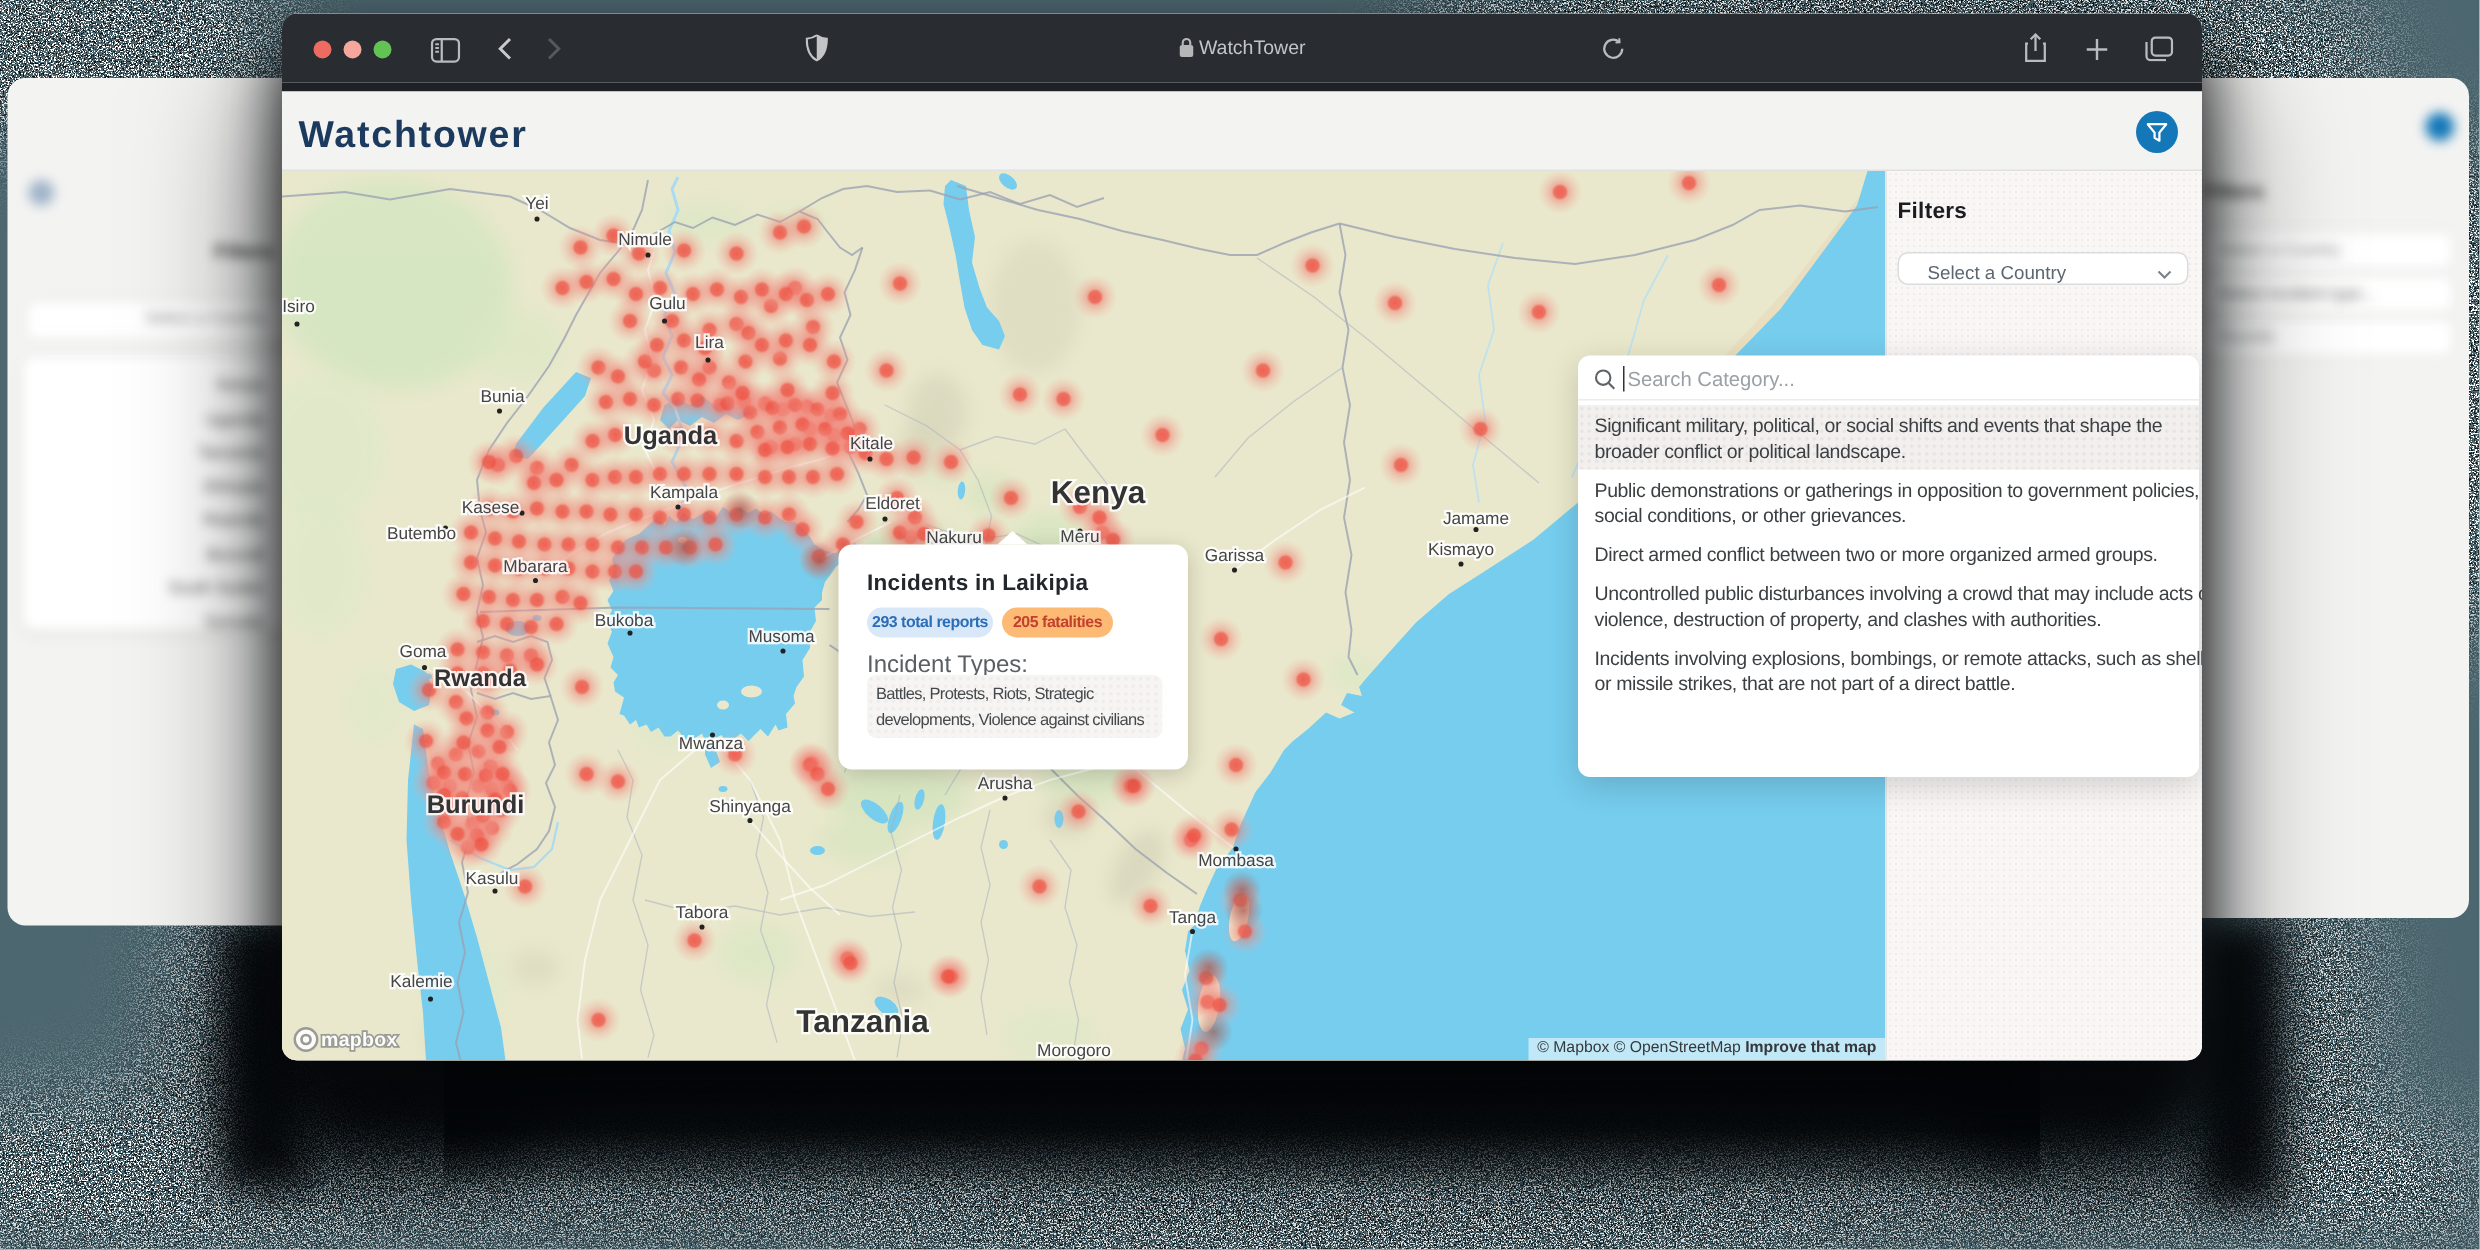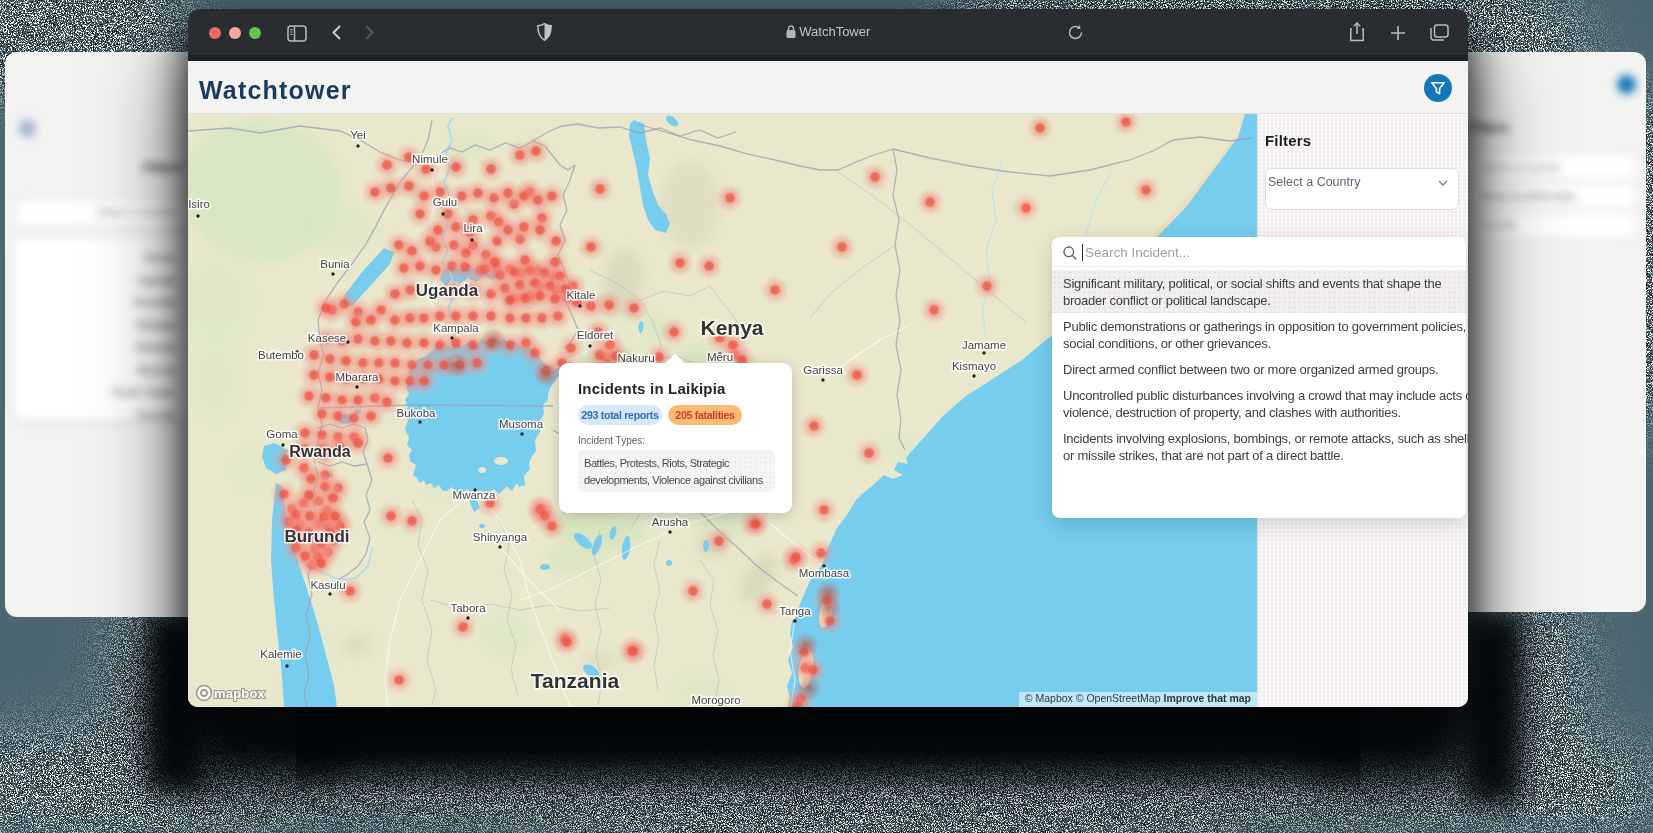--- a/index.html
+++ b/index.html
@@ -13,30 +13,30 @@
 .tbico{position:absolute;top:0;color:#b9bcbf}
 .header{position:absolute;left:0;top:52px;width:100%;height:53px;background:#f3f3f2;border-bottom:1px solid #e1e1e0}
 .logo{position:absolute;left:11px;top:67px;font-size:25px;font-weight:bold;letter-spacing:1.2px;color:#1c3a5e}
 .searchpill{position:absolute;left:463px;top:64px;width:370px;height:29px;background:#fff;border-radius:15px;box-shadow:0 1px 3px rgba(0,0,0,.06)}
 .searchpill span{position:absolute;left:11px;top:8px;font-size:11.4px;letter-spacing:-0.2px;color:#8d8d8d}
 .filterbtn{position:absolute;left:1236px;top:65px;width:28px;height:28px;border-radius:50%;background:#1478b8}
 .content{position:absolute;left:0;top:105px;width:1280px;height:593px}
 .mapwrap{position:absolute;left:0;top:0;width:1069px;height:593px;overflow:hidden;background:#e9e8cc}
 .panel{position:absolute;left:1069px;top:0;width:211px;height:593px;background:#f8f7f6;border-left:1px solid #e4e4e3;background-image:radial-gradient(rgba(195,150,150,.13) 0.8px,transparent 1px);background-size:4px 4px}
 .panel h2{position:absolute;left:7px;top:18px;font-size:15px;color:#1b1d20;letter-spacing:.2px}
-.sel{position:absolute;left:7px;width:194px;height:42px;background:#fff;border:1px solid #dcdcdc;border-radius:7px;font-size:12.5px;line-height:27px;padding-left:2px;color:#5c6670}
+.sel{position:absolute;left:7px;width:194px;height:22px;background:#fff;border:1px solid #dcdcdc;border-radius:7px;font-size:12.5px;line-height:27px;padding-left:19px;color:#5c6670}
 .cn,.ct{font-weight:bold;fill:#333;text-anchor:middle;stroke:rgba(255,255,255,.85);stroke-width:3px;paint-order:stroke;font-family:"Liberation Sans",sans-serif}
 .ct{font-size:11.5px;font-weight:normal;fill:#454545;text-anchor:middle}
 .popup{position:absolute;left:371px;top:249px;width:233px;height:150px;background:#fff;border-radius:9px;box-shadow:0 3px 14px rgba(0,0,0,.18)}
 .popup .tail{position:absolute;left:106px;top:-9px;width:0;height:0;border-left:10px solid transparent;border-right:10px solid transparent;border-bottom:9px solid #fff}
 .popup h3{position:absolute;left:19px;top:17px;font-size:15px;letter-spacing:.2px;color:#23272b;letter-spacing:.2px}
 .badge{position:absolute;top:42px;height:20px;border-radius:10px;font-size:10.6px;font-weight:bold;line-height:20px;text-align:center;letter-spacing:-0.3px}
 .b1{left:19px;width:84px;overflow:hidden;white-space:nowrap;background:#d8e8f8;color:#2a6db8}
 .b2{left:109px;width:74px;overflow:hidden;white-space:nowrap;background:#fdba74;color:#c2402e}
-.ptypes{position:absolute;left:19px;top:72px;font-size:10px;color:#5a5f64}
+.ptypes{position:absolute;left:19px;top:72px;font-size:16px;color:#5a5f64}
 .pbox{position:absolute;left:19px;top:87px;width:197px;height:42px;background:#f6f5f4;border-radius:6px;background-image:radial-gradient(rgba(205,175,175,.13) 1px,transparent 1.2px);background-size:5px 5px;font-size:11px;color:#46494c;line-height:17px;padding:5px 0 0 6px;letter-spacing:-0.45px;white-space:nowrap;overflow:hidden}
 .dropdown{position:absolute;left:864px;top:123px;width:414px;height:281px;background:#fff;border-radius:8px;box-shadow:0 6px 22px rgba(0,0,0,.16);z-index:5}
 .dd-search{position:absolute;left:0;top:0;width:100%;height:30px;border-bottom:1px solid #ececeb}
 .dd-search span{position:absolute;left:33px;top:8px;font-size:13.5px;color:#9aa0a6}
 .caret{position:absolute;left:30px;top:7px;width:1px;height:17px;background:#333}
 .dd-items{position:absolute;left:0;top:33px;width:100%}
 .dd-it{padding:4.5px 11px;font-size:13px;color:#3c4043;line-height:17px;letter-spacing:-0.25px;white-space:nowrap}
 .dd-hl{background:#f1f0ef;background-image:radial-gradient(rgba(205,175,175,.2) 1px,transparent 1.2px);background-size:5px 5px}
 .attr{position:absolute;right:0;bottom:0;height:15px;white-space:nowrap;background:rgba(255,255,255,.55);font-size:10.5px;color:#35383b;line-height:13px;padding:0 6px}
 .attr b{font-weight:bold}
@@ -637,21 +637,21 @@
           </svg>
       </div>
     </div>
     <div class="dropdown">
       <div class="dd-search">
         <svg style="position:absolute;left:11px;top:9px" width="14" height="14" viewBox="0 0 14 14" fill="none" stroke="#5f6368" stroke-width="1.4">
             <circle cx="5.8" cy="5.8" r="4.8"></circle>
             <line x1="9.4" y1="9.4" x2="13.2" y2="13.2"></line>
           </svg>
         <div class="caret"></div>
-        <span>Search Incident...</span>
+        <span>Search Category...</span>
       </div>
       <div class="dd-items">
         <div class="dd-it dd-hl">Significant military, political, or social shifts and events that shape the<br>broader conflict or political landscape.</div>
         <div class="dd-it">Public demonstrations or gatherings in opposition to government policies,<br>social conditions, or other grievances.</div>
         <div class="dd-it">Direct armed conflict between two or more organized armed groups.</div>
         <div class="dd-it">Uncontrolled public disturbances involving a crowd that may include acts of<br>violence, destruction of property, and clashes with authorities.</div>
         <div class="dd-it">Incidents involving explosions, bombings, or remote attacks, such as shelling<br>or missile strikes, that are not part of a direct battle.</div>
       </div>
     </div>
   </div>

